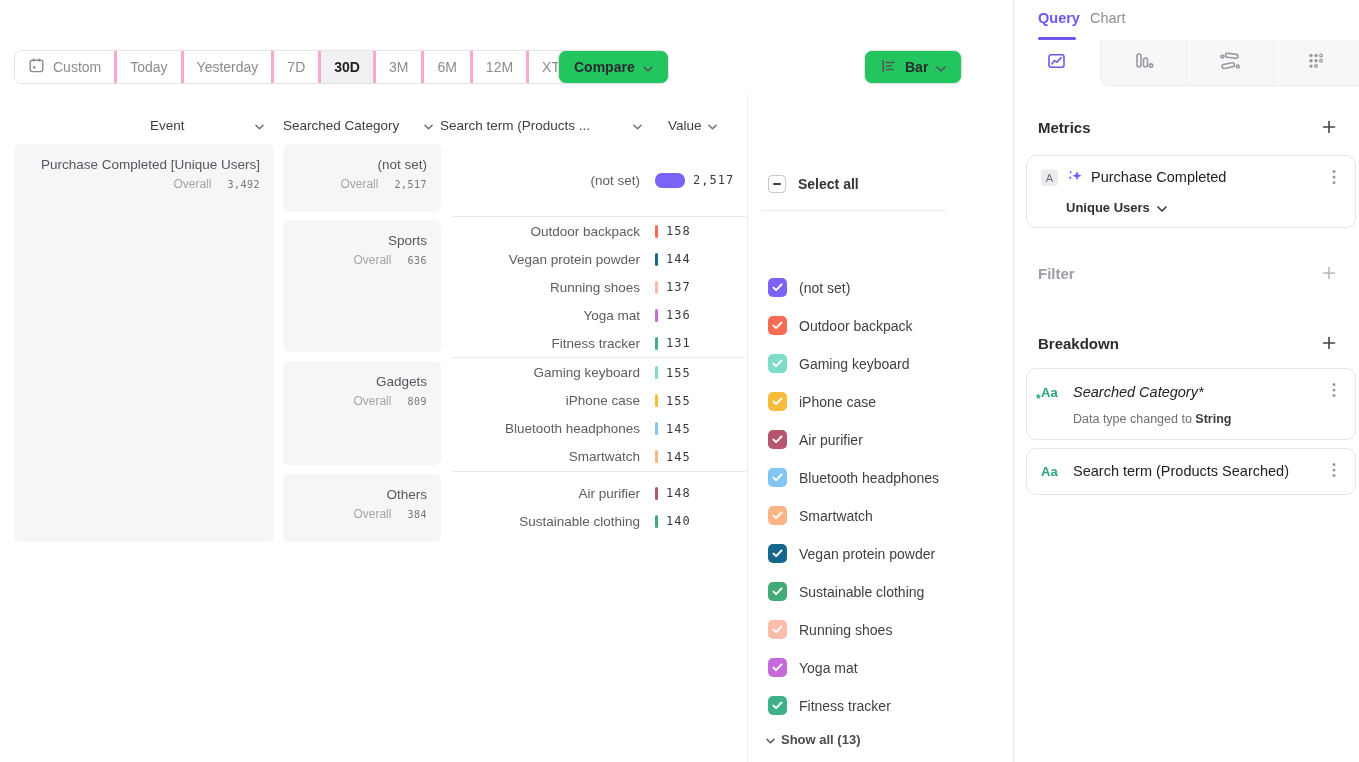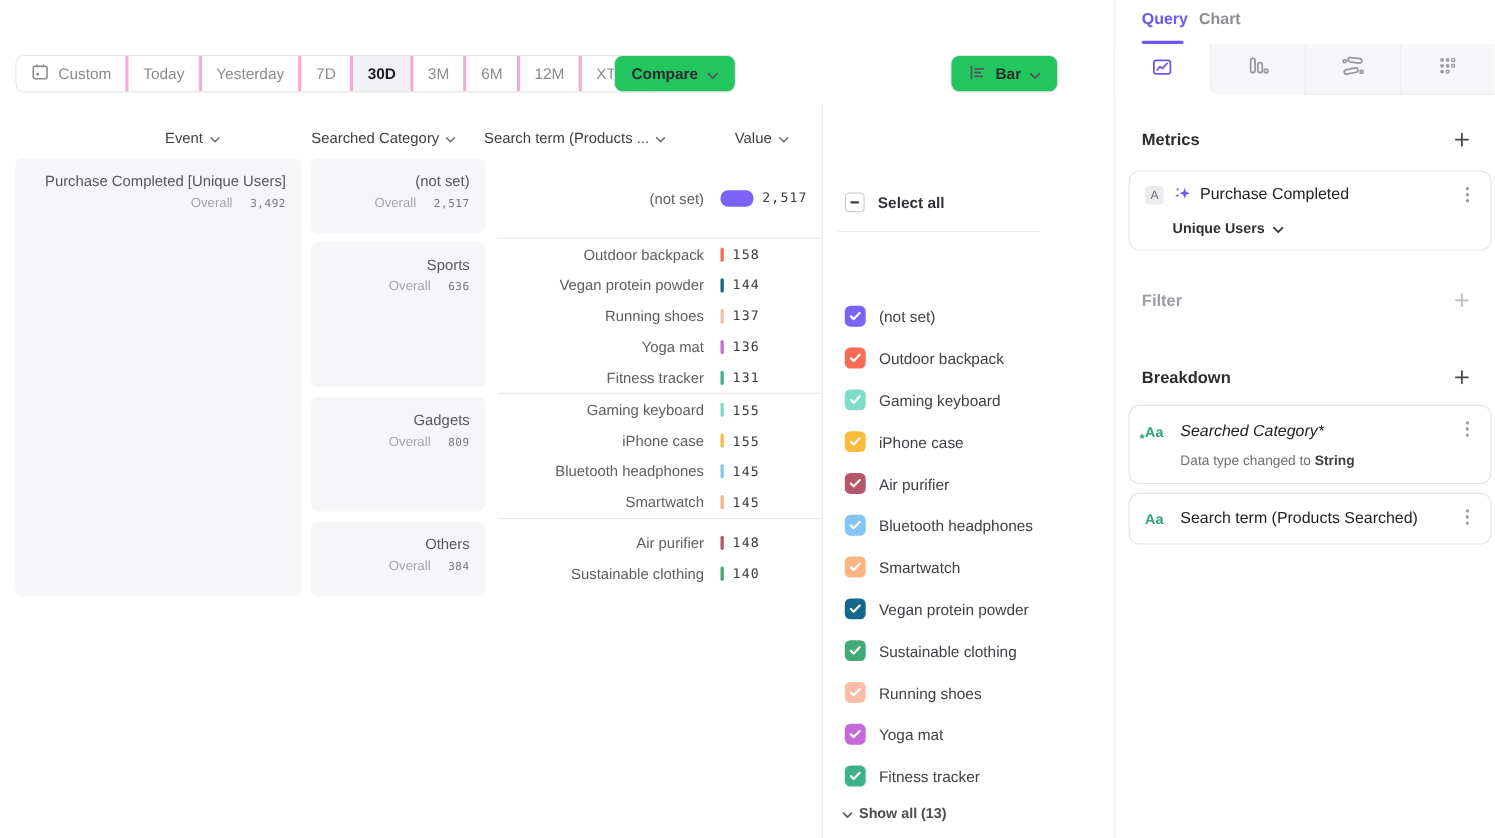--- a/index.html
+++ b/index.html
@@ -14,21 +14,21 @@
        background:#fff;border:none;border-right:3px solid #f9a8d4;cursor:pointer;font-family:inherit}
   .seg:last-child{border-right:none}
   .seg.active{background:#f1f1f3;color:#1e1e21;font-weight:700}
   .btn{position:absolute;display:flex;align-items:center;gap:8px;height:34px;padding:0 15px;
        border:1px solid #e3e3e6;border-radius:8px;background:#22c55e;font-size:14px;font-weight:600;
        color:#2b2b2f;cursor:pointer;font-family:inherit}
 
   
   .hdr{position:absolute;top:116px;height:18px;display:flex;align-items:center;gap:6px;
        font-size:13.5px;color:#3e3e42;cursor:pointer}
-  .hdr.right{justify-content:flex-start}
+  .hdr.right{justify-content:space-between}
 
   
   .gcard{position:absolute;background:#f6f6f8;border-radius:6px}
   .gcard .inner{position:absolute;top:13px;right:14px;text-align:right}
   .gcard .t{font-size:13.5px;color:#56565b;white-space:nowrap}
   .gcard .s{margin-top:5px;font-size:12px;color:#a6a6aa}
   .num{font-family:"DejaVu Sans Mono",monospace;letter-spacing:.5px}
   .gcard .s .num{color:#78787c;font-size:10px;margin-left:16px}
 
   
@@ -58,21 +58,21 @@
   .fcheck{width:19px;height:19px;border-radius:5px;display:flex;align-items:center;justify-content:center;flex:none}
   .fcheck.pattern{background-image:radial-gradient(rgba(255,255,255,.55) 1px,transparent 1.3px);background-size:4px 4px}
   .flabel{font-size:14px;color:#3f3f45;white-space:nowrap}
   .showall{position:absolute;left:766px;top:732px;display:flex;align-items:center;gap:6px;
            font-size:13px;font-weight:600;color:#4b4b50;cursor:pointer}
 
   
   .sidebar{position:absolute;left:1013px;top:0;width:346px;height:762px;background:#fff;border-left:1px solid #e8e8eb}
   .qtab{position:absolute;top:10px;font-size:14.5px;cursor:pointer}
   .qtab.active{color:#6d56f2;font-weight:700}
-  .qtab.idle{color:#8e8e93;font-weight:700}
+  .qtab.idle{color:#8e8e93;font-weight:400}
   .qline{position:absolute;left:24px;top:37px;width:38px;height:3px;border-radius:3px;background:#6d56f2}
   .icontabs{position:absolute;left:0;top:40px;width:345px;height:46px;display:flex}
   .itab{flex:1;display:flex;align-items:center;justify-content:center;background:#f7f7f9;
         border-left:1px solid #ededf0;border-bottom:1px solid #ededf0;cursor:pointer}
   .itab:first-child{border-left:none}
   .itab.active{background:#fff;border-bottom:none;border-left:none}
   .itab.active + .itab{border-bottom-left-radius:8px}
   .shead{position:absolute;left:24px;font-size:15px;font-weight:700;color:#2d2d31}
   .shead.muted{color:#9c9ca2}
   .plusbtn{position:absolute;right:20px;width:20px;height:20px;display:flex;align-items:center;

